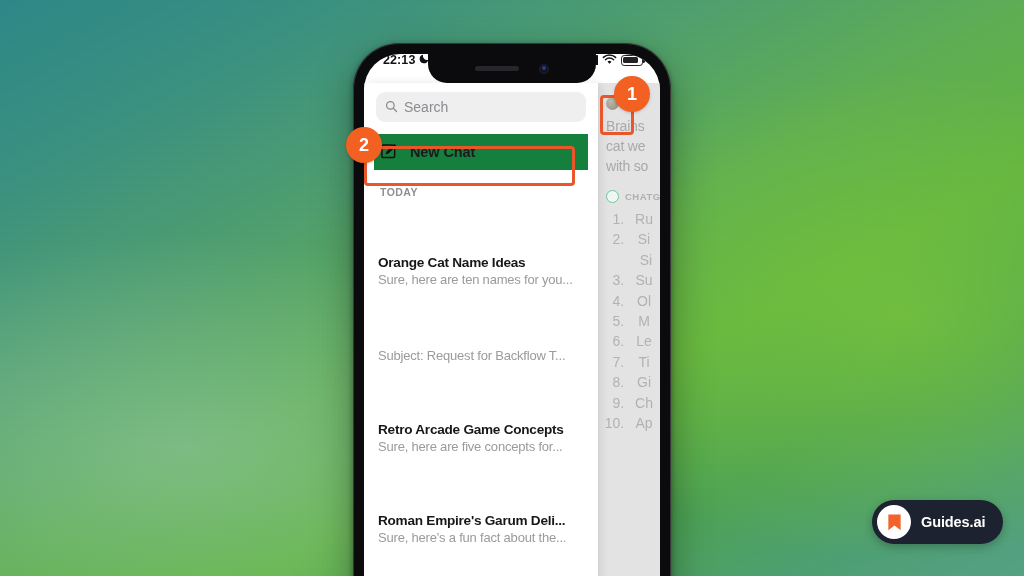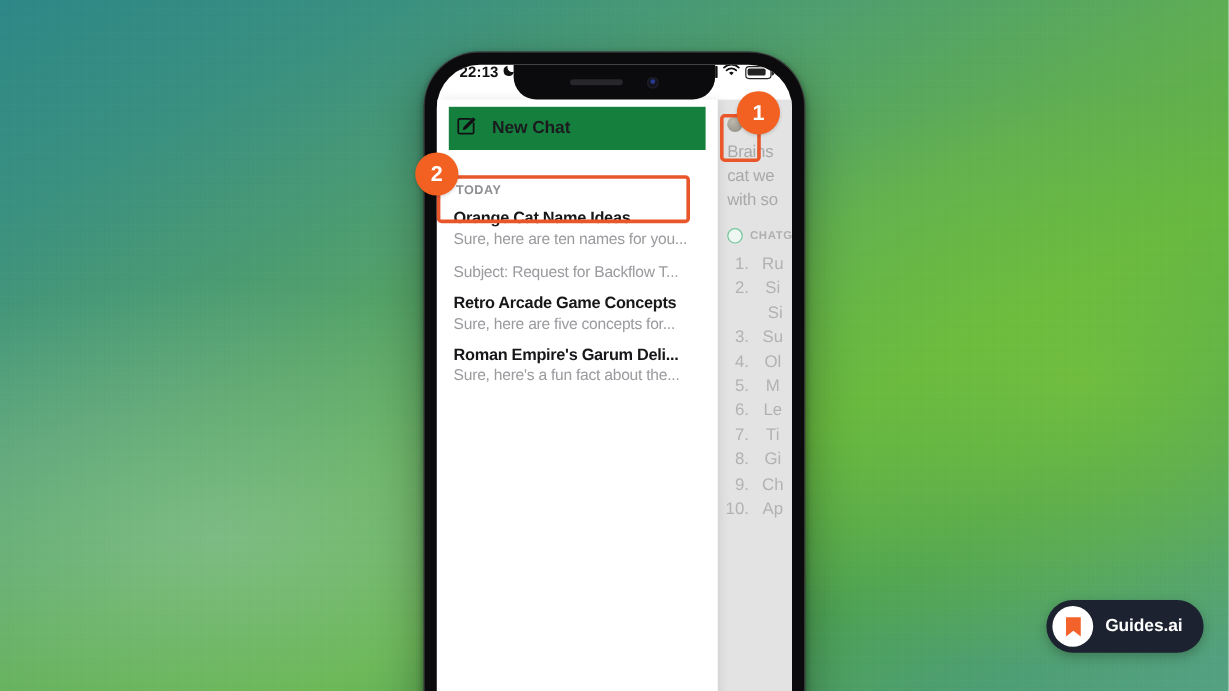--- a/index.html
+++ b/index.html
@@ -209,29 +209,29 @@
     background: #15803d;
   }
   #new-chat-label {
     font-size: 14.5px;
     font-weight: 700;
     color: #1b1b1f;
     letter-spacing: -0.1px;
   }
 
   #today-label {
-    margin: 28px 0 4px 16px;
+    margin: 16px 0 4px 16px;
     font-size: 10.5px;
     font-weight: 600;
     letter-spacing: .45px;
     color: #8e8e93;
   }
 
   #chat-list { padding: 0 14px; }
-  .chat-item { padding: 5px 0 6px 0; }
+  .chat-item { padding: 5px 0 6px 0; margin-top: 48px; }
   .chat-title {
     font-size: 13.6px;
     font-weight: 700;
     color: #17171a;
     letter-spacing: -0.25px;
     white-space: nowrap;
     overflow: hidden;
   }
   .chat-sub {
     margin-top: 2px;
@@ -415,20 +415,31 @@
         </ol>
       </div>
 
       <div id="menu-button">
         <i></i>
         <i></i>
       </div>
 
       <div id="sidebar">
 
+        <div id="search-wrap">
+          <div id="search-field">
+            <span class="q">
+              <svg width="13" height="13" viewBox="0 0 16 16" fill="none">
+                <circle cx="6.6" cy="6.6" r="4.7" stroke="#8b8b90" stroke-width="1.6"></circle>
+                <line x1="10.2" y1="10.2" x2="14.2" y2="14.2" stroke="#8b8b90" stroke-width="1.6" stroke-linecap="round"></line>
+              </svg>
+            </span>
+            <span id="search-placeholder">Search</span>
+          </div>
+        </div>
 
         <div id="new-chat-row">
           <span>
             <svg width="19" height="19" viewBox="0 0 22 22" fill="none">
               <path d="M16.6 3.2 L18.9 5.5 L9.6 14.8 L6.4 15.7 L7.3 12.5 Z" fill="#111114"></path>
               <path d="M14.3 4.6 H3.6 a1.4 1.4 0 0 0 -1.4 1.4 V17.6 a1.4 1.4 0 0 0 1.4 1.4 H15.6 a1.4 1.4 0 0 0 1.4 -1.4 V8.9" stroke="#111114" stroke-width="1.7" stroke-linecap="round" fill="none"></path>
             </svg>
           </span>
           <span id="new-chat-label">New Chat</span>
         </div>

